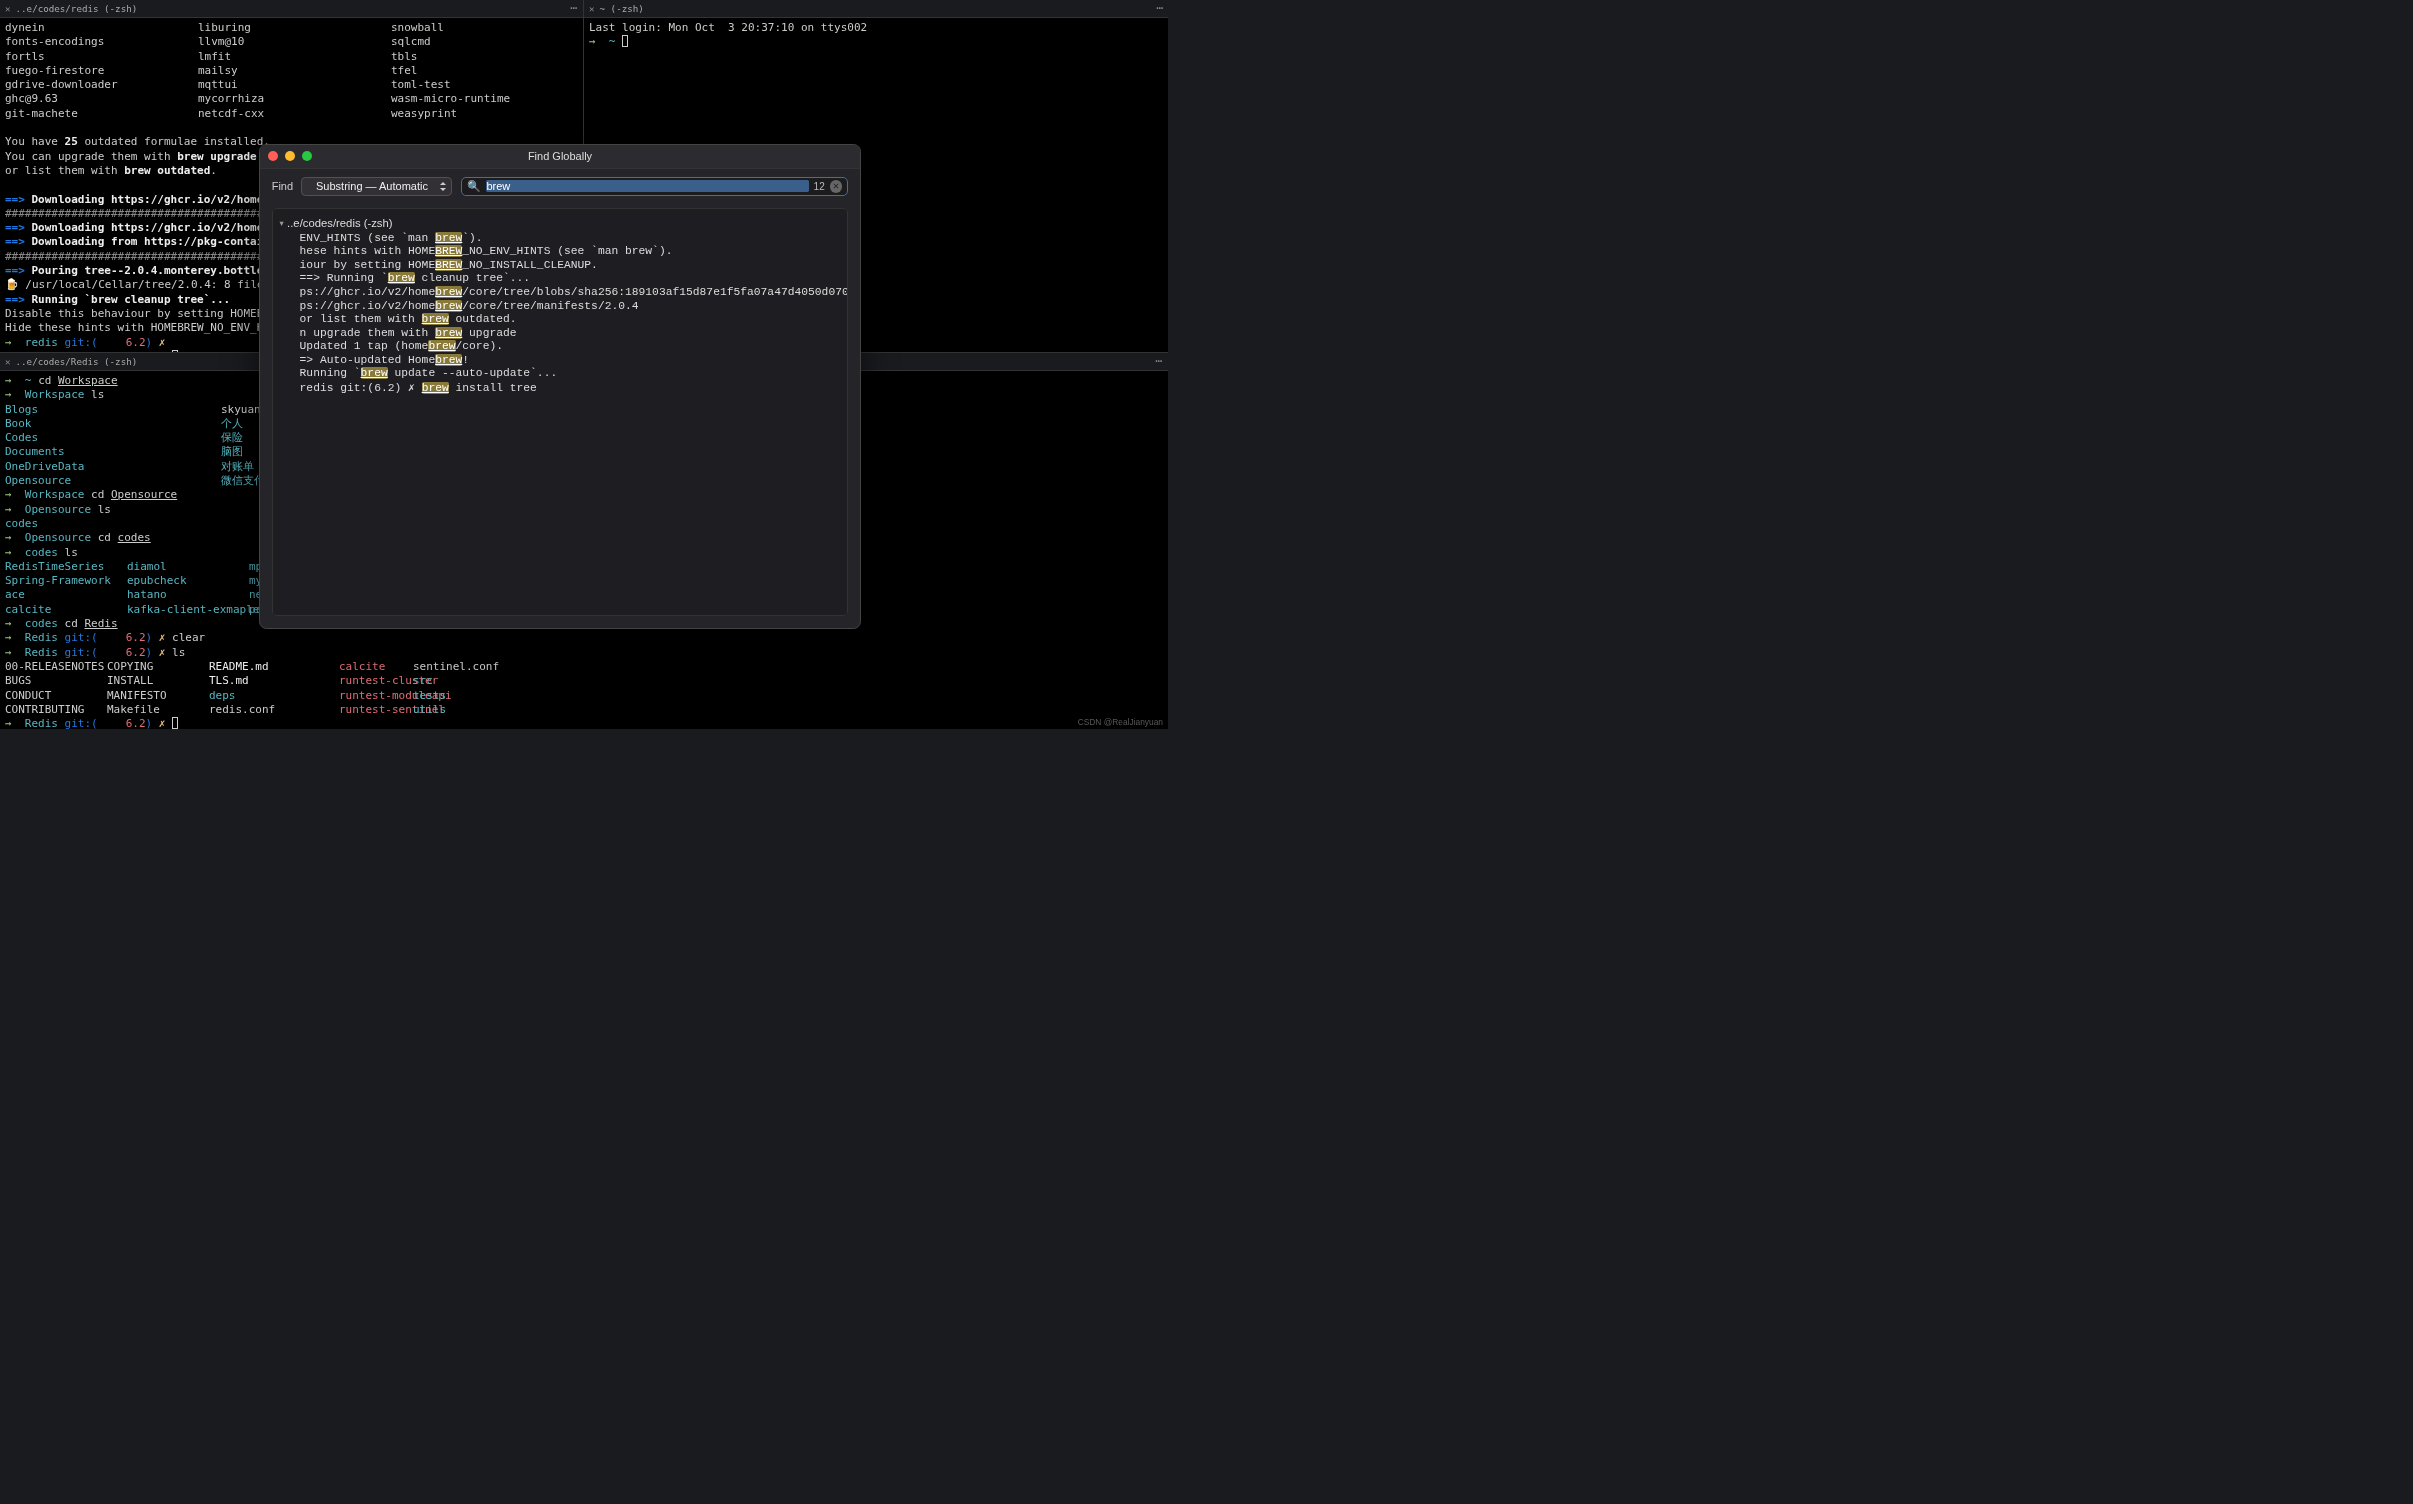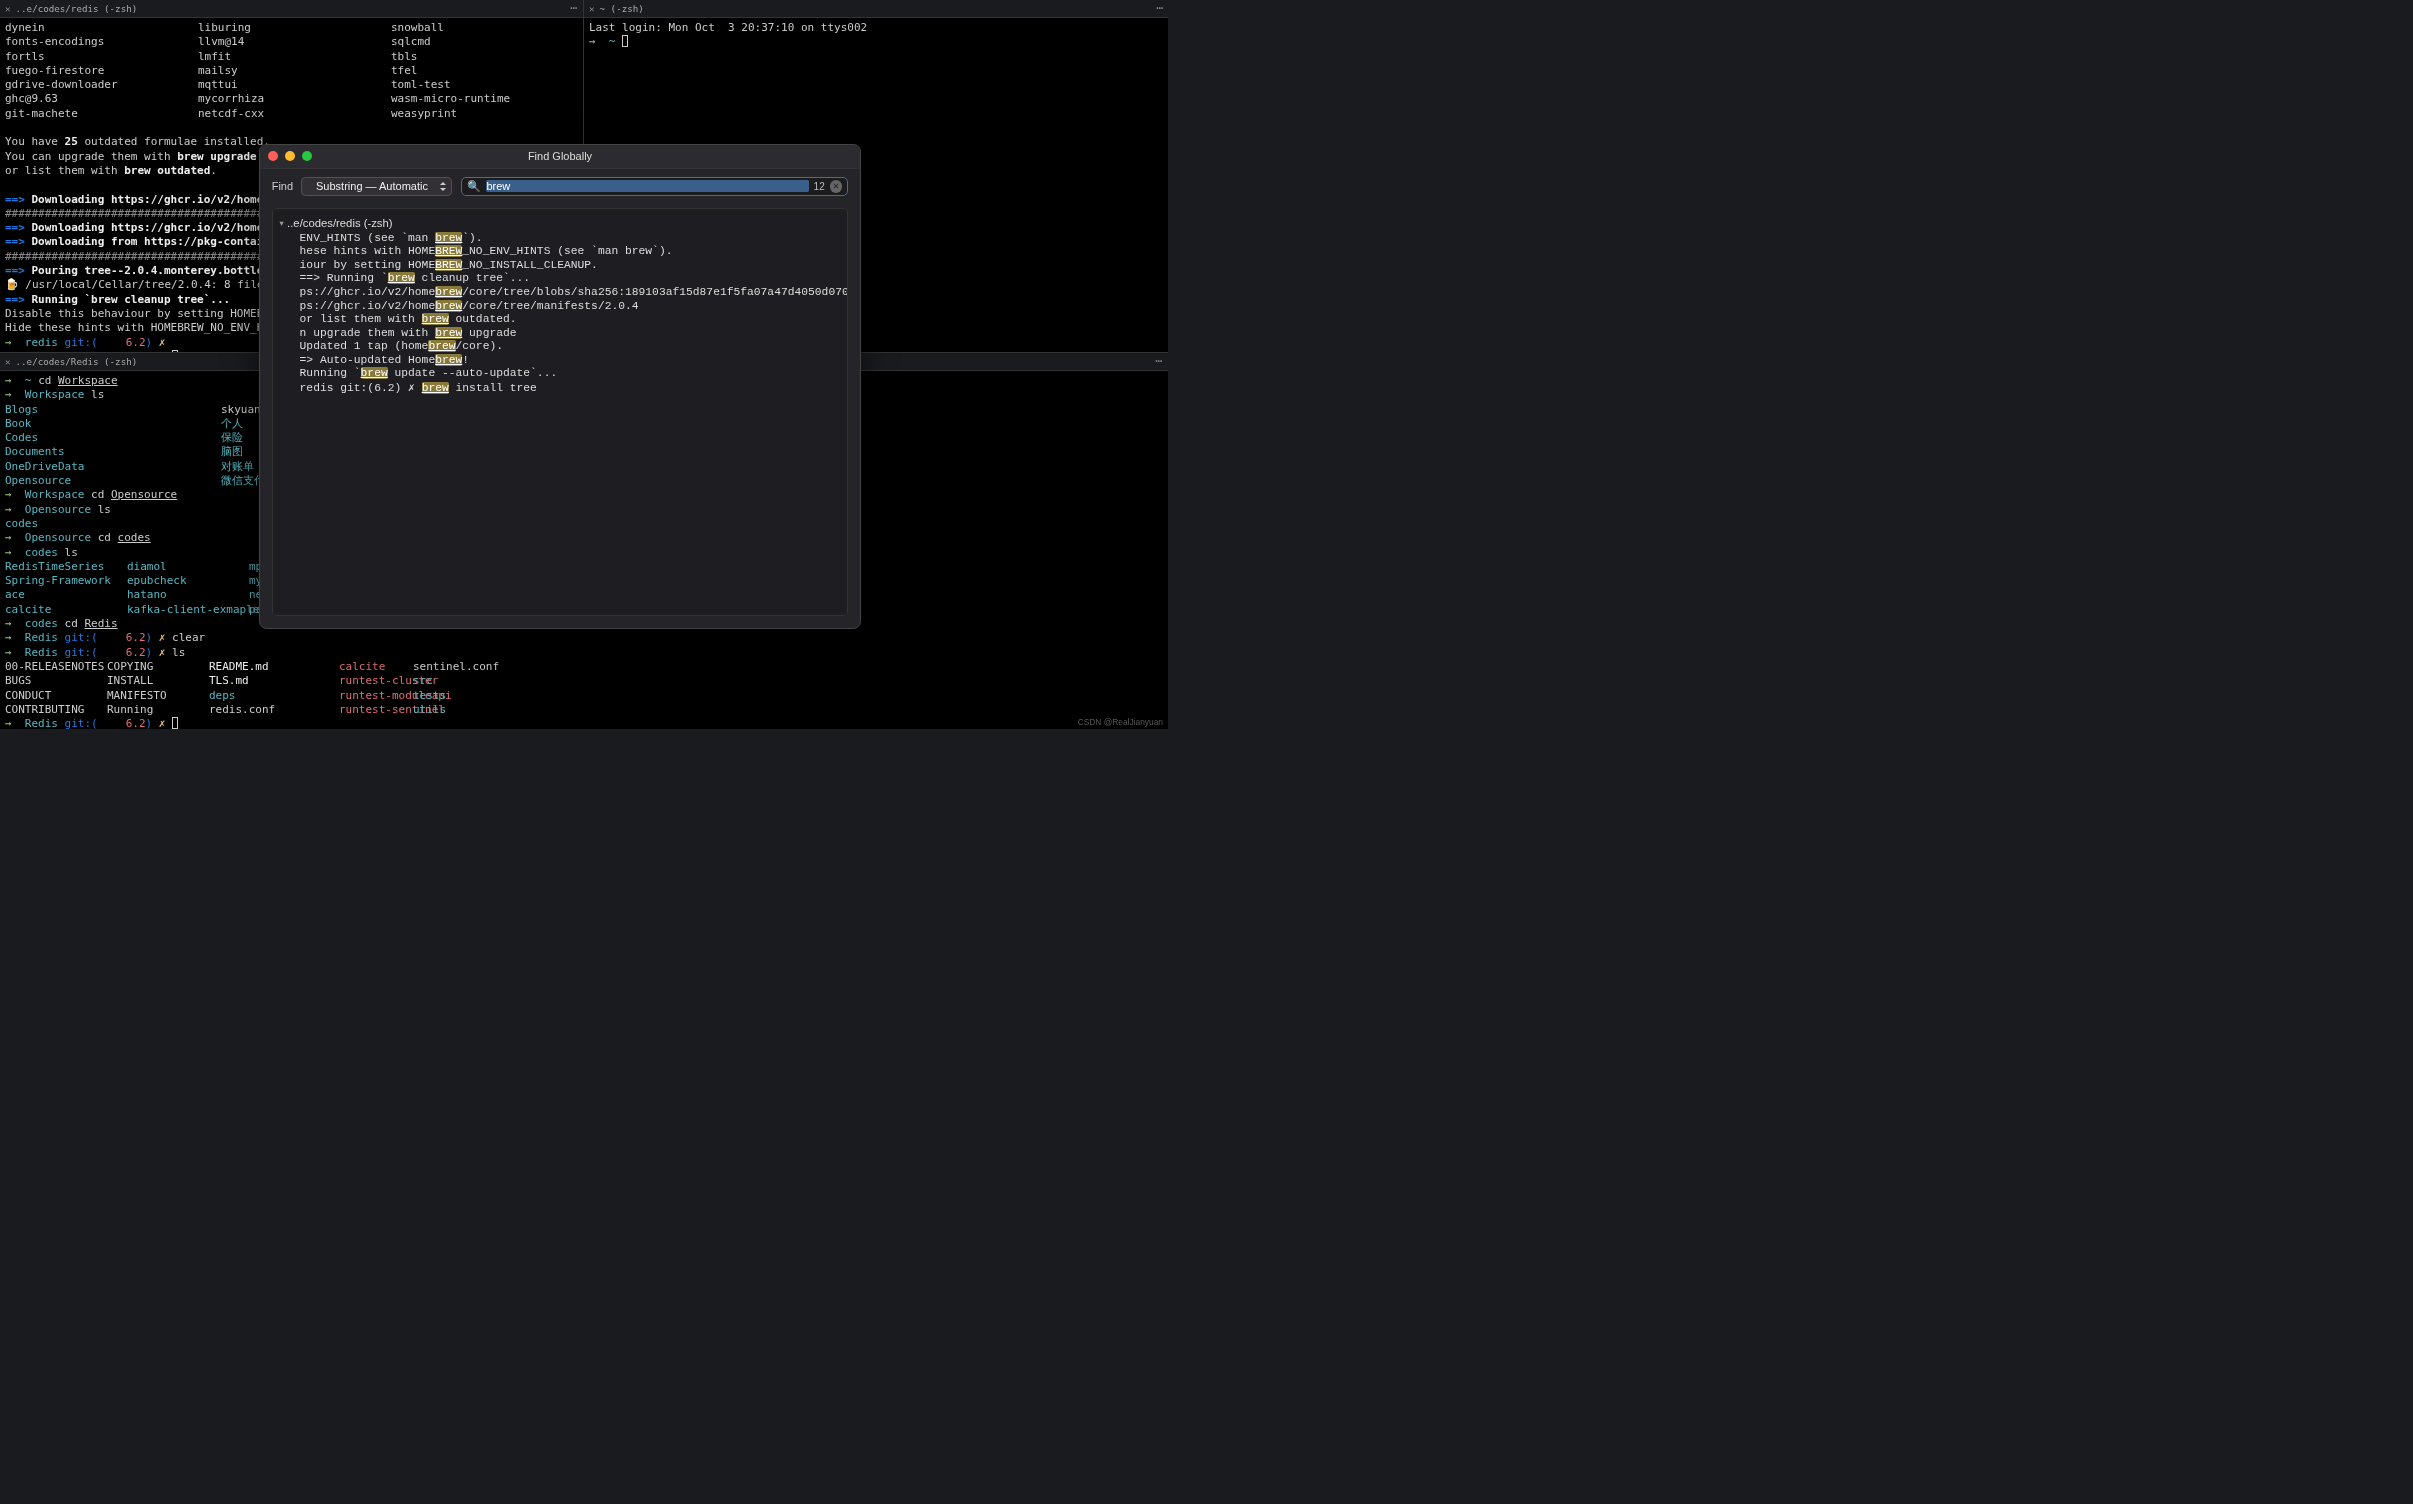--- a/index.html
+++ b/index.html
@@ -194,21 +194,21 @@
 </head>
 <body>
 
 <div id="pane-tl" class="pane">
   <div class="pane-tab-bar">
     <span class="close">✕</span>
     <span class="title">..e/codes/redis (-zsh)</span>
     <span class="dots">⋯</span>
   </div>
   <div class="term-content"><span class="c-dim"><span style="display:inline-block;width:193px">dynein</span><span style="display:inline-block;width:193px">liburing</span><span>snowball</span>
-<span style="display:inline-block;width:193px">fonts-encodings</span><span style="display:inline-block;width:193px">llvm@14</span><span>sqlcmd</span>
+<span style="display:inline-block;width:193px">fonts-encodings</span><span style="display:inline-block;width:193px">llvm@10</span><span>sqlcmd</span>
 <span style="display:inline-block;width:193px">fortls</span><span style="display:inline-block;width:193px">lmfit</span><span>tbls</span>
 <span style="display:inline-block;width:193px">fuego-firestore</span><span style="display:inline-block;width:193px">mailsy</span><span>tfel</span>
 <span style="display:inline-block;width:193px">gdrive-downloader</span><span style="display:inline-block;width:193px">mqttui</span><span>toml-test</span>
 <span style="display:inline-block;width:193px">ghc@9.63</span><span style="display:inline-block;width:193px">mycorrhiza</span><span>wasm-micro-runtime</span>
 <span style="display:inline-block;width:193px">git-machete</span><span style="display:inline-block;width:193px">netcdf-cxx</span><span>weasyprint</span>
 </span>
 <span>You have </span><span class="bold c-white">25</span><span> outdated formulae installed.</span>
 <span>You can upgrade them with </span><span class="bold c-white">brew upgrade</span>
 <span>or list them with </span><span class="bold c-white">brew outdated</span><span>.</span>
 
@@ -258,21 +258,21 @@
 <span class="c-cyan" style="display:inline-block;width:122px">RedisTimeSeries</span><span class="c-cyan" style="display:inline-block;width:122px">diamol</span><span class="c-cyan">mpe</span>
 <span class="c-cyan" style="display:inline-block;width:122px">Spring-Framework</span><span class="c-cyan" style="display:inline-block;width:122px">epubcheck</span><span class="c-cyan">myb</span>
 <span class="c-cyan" style="display:inline-block;width:122px">ace</span><span class="c-cyan" style="display:inline-block;width:122px">hatano</span><span class="c-cyan">net</span>
 <span class="c-cyan" style="display:inline-block;width:122px">calcite</span><span class="c-cyan" style="display:inline-block;width:122px">kafka-client-exmaple</span><span class="c-cyan">pca</span>
 <span class="c-green">→</span><span class="c-cyan">  codes </span><span>cd </span><span class="c-ul">Redis</span>
 <span class="c-green">→</span><span class="c-cyan">  Redis </span><span class="c-blue">git:(</span><span class="c-red">6.2</span><span class="c-blue">)</span><span class="c-yellow"> ✗ </span><span>clear</span>
 <span class="c-green">→</span><span class="c-cyan">  Redis </span><span class="c-blue">git:(</span><span class="c-red">6.2</span><span class="c-blue">)</span><span class="c-yellow"> ✗ </span><span>ls</span>
 <span style="display:inline-block;width:102px">00-RELEASENOTES</span><span style="display:inline-block;width:102px">COPYING</span><span class="c-white" style="display:inline-block;width:102px">README.md</span><span class="c-red" style="display:inline-block;width:102px">calcite</span><span>sentinel.conf</span>
 <span style="display:inline-block;width:102px">BUGS</span><span style="display:inline-block;width:102px">INSTALL</span><span class="c-white" style="display:inline-block;width:102px">TLS.md</span><span class="c-red" style="display:inline-block;width:102px">runtest-cluster</span><span class="c-cyan">src</span>
 <span style="display:inline-block;width:102px">CONDUCT</span><span style="display:inline-block;width:102px">MANIFESTO</span><span class="c-cyan" style="display:inline-block;width:102px">deps</span><span class="c-red" style="display:inline-block;width:102px">runtest-moduleapi</span><span class="c-cyan">tests</span>
-<span style="display:inline-block;width:102px">CONTRIBUTING</span><span style="display:inline-block;width:102px">Running</span><span style="display:inline-block;width:102px">redis.conf</span><span class="c-red" style="display:inline-block;width:102px">runtest-sentinel</span><span class="c-cyan">utils</span>
+<span style="display:inline-block;width:102px">CONTRIBUTING</span><span style="display:inline-block;width:102px">Makefile</span><span style="display:inline-block;width:102px">redis.conf</span><span class="c-red" style="display:inline-block;width:102px">runtest-sentinel</span><span class="c-cyan">utils</span>
 <span class="c-green">→</span><span class="c-cyan">  Redis </span><span class="c-blue">git:(</span><span class="c-red">6.2</span><span class="c-blue">)</span><span class="c-yellow"> ✗ </span><span class="cursor-box"></span></div>
 </div>
 
 <div class="dialog">
   <div class="dialog-titlebar">
     <div class="traffic">
       <div class="tlight tl-close"></div>
       <div class="tlight tl-min"></div>
       <div class="tlight tl-max"></div>
     </div>

